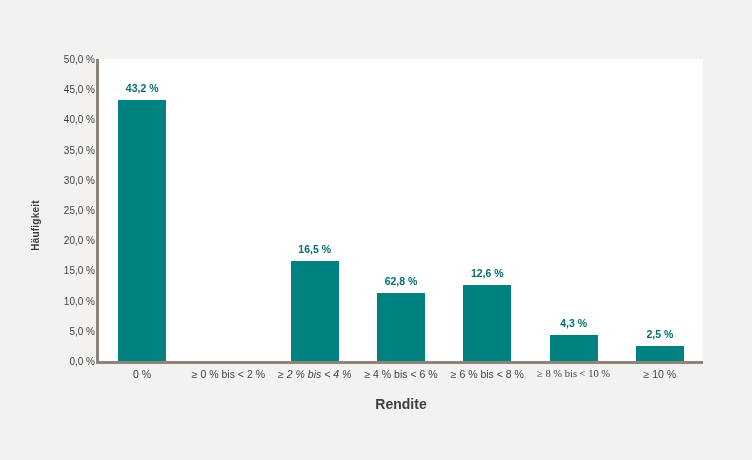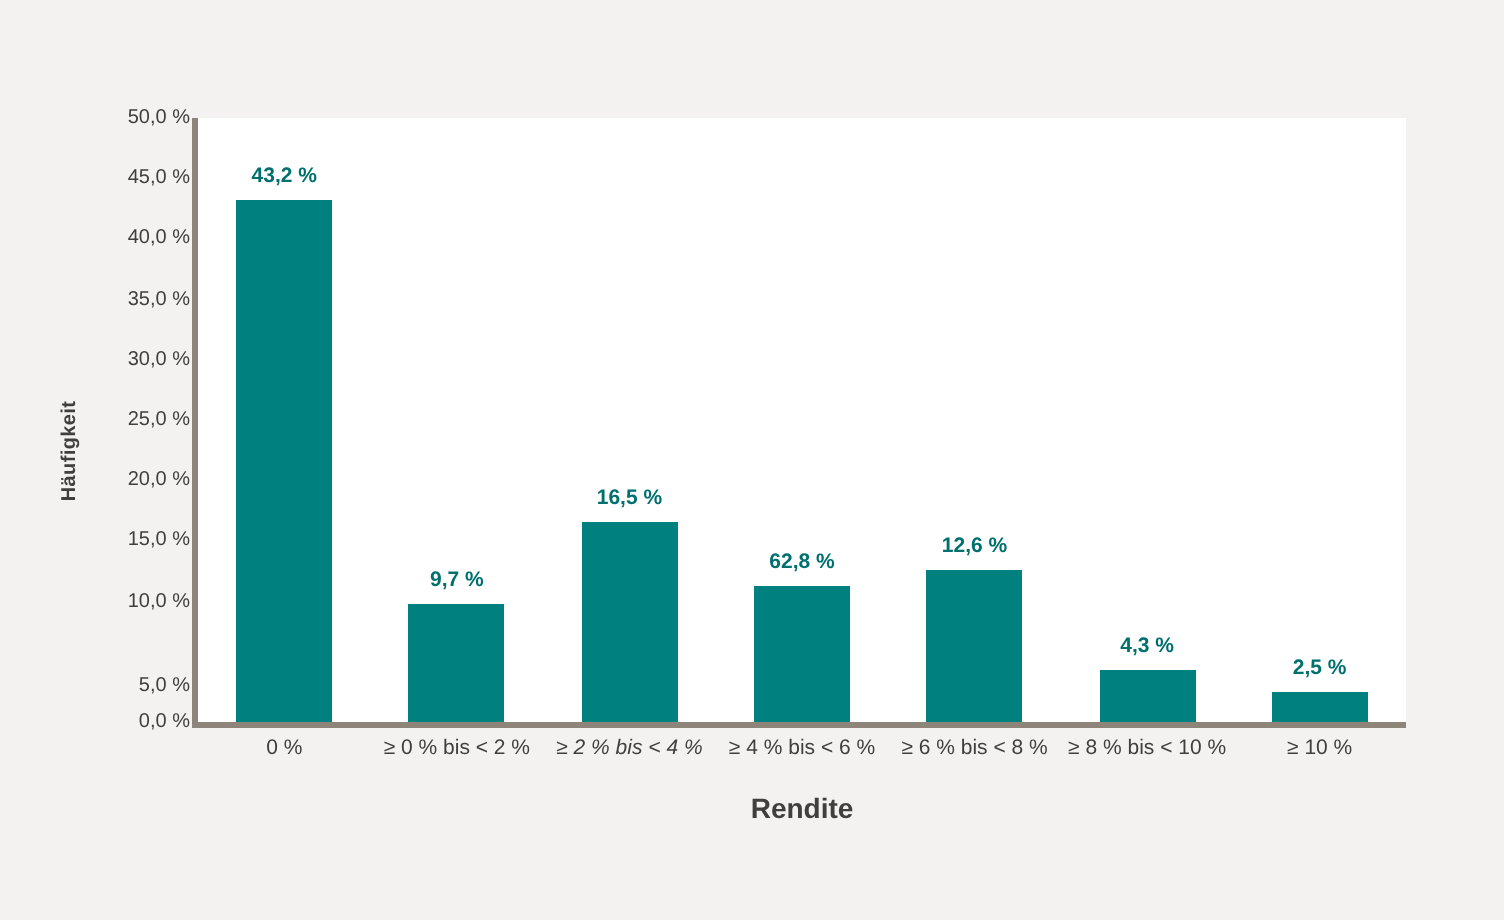--- a/index.html
+++ b/index.html
@@ -151,45 +151,41 @@
 <body>
 
 <div id="chart-root">
 
   <div class="y-axis-title">
     <span>Häufigkeit</span>
   </div>
 
   <div class="y-ticks">
       <div class="y-tick" style="top: 302px;">0,0 %</div>
-      <div class="y-tick" style="top: 271.8px; margin-top: 12px;">5,0 %</div>
+      <div class="y-tick" style="top: 271.8px;">5,0 %</div>
       <div class="y-tick" style="top: 241.6px;">10,0 %</div>
       <div class="y-tick" style="top: 211.4px;">15,0 %</div>
       <div class="y-tick" style="top: 181.2px;">20,0 %</div>
       <div class="y-tick" style="top: 151px;">25,0 %</div>
       <div class="y-tick" style="top: 120.8px;">30,0 %</div>
       <div class="y-tick" style="top: 90.6px;">35,0 %</div>
       <div class="y-tick" style="top: 60.4px;">40,0 %</div>
       <div class="y-tick" style="top: 30.2px;">45,0 %</div>
       <div class="y-tick" style="top: 0px;">50,0 %</div>
     </div>
 
   <div class="axis-line-y"></div>
 
   <div class="plot-area"></div>
 
   <div class="bars-layer">
       <div class="bar-group" style="left: 19.1429px; width: 48px;">
         <div class="bar" style="height: 260.928px; background: rgb(0, 128, 127);"></div>
         <div class="bar-value-label" style="bottom: 266.928px; color: rgb(0, 112, 111);">43,2 %</div>
       </div>
-      <div class="bar-group" style="left: 105.429px; width: 48px;">
-        <div class="bar" style="height: 58.588px; background: rgb(0, 128, 127);"></div>
-        <div class="bar-value-label" style="bottom: 64.588px; color: rgb(0, 112, 111);">9,7 %</div>
-      </div>
       <div class="bar-group" style="left: 191.714px; width: 48px;">
         <div class="bar" style="height: 99.66px; background: rgb(0, 128, 127);"></div>
         <div class="bar-value-label" style="bottom: 105.66px; color: rgb(0, 112, 111);">16,5 %</div>
       </div>
       <div class="bar-group" style="left: 278px; width: 48px;">
         <div class="bar" style="height: 67.648px; background: rgb(0, 128, 127);"></div>
         <div class="bar-value-label" style="bottom: 73.648px; color: rgb(0, 112, 111);">62,8 %</div>
       </div>
       <div class="bar-group" style="left: 364.286px; width: 48px;">
         <div class="bar" style="height: 76.104px; background: rgb(0, 128, 127);"></div>
@@ -206,19 +202,19 @@
     </div>
 
   <div class="axis-line-x"></div>
 
   <div class="x-ticks">
       <div class="x-tick" style="left: 43.1429px;">0 %</div>
       <div class="x-tick" style="left: 129.429px;">≥ 0 % bis &lt; 2 %</div>
       <div class="x-tick" style="left: 215.714px; font-style: italic;">≥ 2 % bis &lt; 4 %</div>
       <div class="x-tick" style="left: 302px;">≥ 4 % bis &lt; 6 %</div>
       <div class="x-tick" style="left: 388.286px;">≥ 6 % bis &lt; 8 %</div>
-      <div class="x-tick" style="left: 474.571px;">≥ 8 % bis &lt; 10 %</div>
+      <div class="x-tick" style="left: 474.571px; font-family: Liberation Serif, serif;">≥ 8 % bis &lt; 10 %</div>
       <div class="x-tick" style="left: 560.857px;">≥ 10 %</div>
     </div>
 
   <div class="x-axis-title">Rendite</div>
 
 </div>
 
 </body></html>

